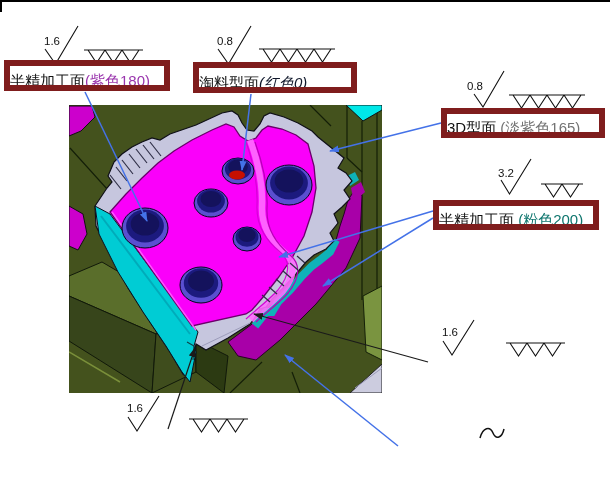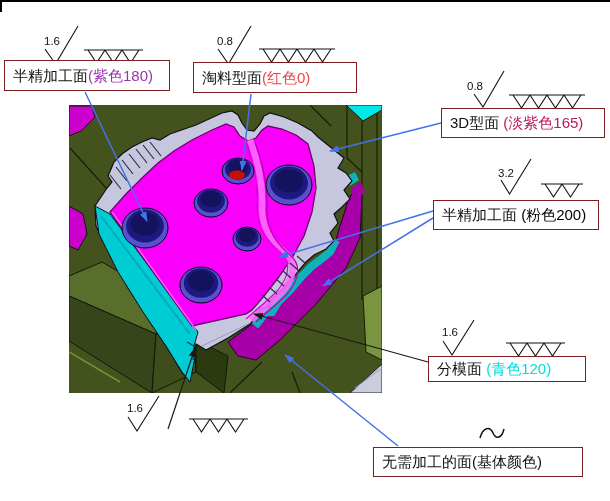--- a/index.html
+++ b/index.html
@@ -1,22 +1,22 @@
 <!DOCTYPE html>
 <html><head>
 <meta charset="utf-8">
 <style>
   html,body{margin:0;padding:0;background:#fff;}
   #page{position:relative;width:610px;height:501px;background:#ffffff;overflow:hidden;
         font-family:"Liberation Sans",sans-serif;}
   #top-border{position:absolute;left:0;top:0;width:610px;height:2px;background:#000;}
   #left-stub{position:absolute;left:0;top:0;width:2px;height:12px;background:#000;}
   svg{position:absolute;left:0;top:0;}
-  .anno-box{position:absolute;background:#fff;border:1px solid #7f1d1d;box-sizing:border-box;
-            font-size:15px;line-height:1.6;color:#111;white-space:nowrap;padding-left:8px;
+  .anno-box{position:absolute;background:#fff;border:6px solid #7f1d1d;box-sizing:border-box;
+            font-size:15px;line-height:1.6;color:#111;white-space:nowrap;padding-left:0;
             overflow:hidden;}
   .rough-val{font-size:11.5px;fill:#111;}
 </style>
 </head>
 <body>
 
 <div id="page">
   <div id="top-border"></div>
   <div id="left-stub"></div>
 
@@ -167,27 +167,21 @@
     <g stroke="#1a1a1a" stroke-width="1.2">
       <line x1="168" y1="429" x2="195" y2="348" marker-end="url(#arrK)"></line>
       <line x1="428" y1="362" x2="254" y2="314" marker-end="url(#arrK)"></line>
     </g>
   </svg>
 
   <div class="anno-box" style="left:4px;top:60px;width:166px;height:31px;line-height:29px">
     <span>半精加工面</span><span style="color: rgb(154, 53, 173);">(紫色180)</span>
   </div>
   <div class="anno-box" style="left:193px;top:62px;width:164px;height:31px;line-height:29px">
-    <span>淘料型面</span><span style="color: #ef4444;">(红色0)</span>
+    <span>淘料型面</span><span style="color: #0f172a; font-style: italic;">(红色0)</span>
   </div>
   <div class="anno-box" style="left:441px;top:108px;width:164px;height:30px;line-height:28px">
-    <span>3D型面 </span><span style="color: #be185d;">(淡紫色165)</span>
+    <span>3D型面 </span><span style="color: #737373;">(淡紫色165)</span>
   </div>
   <div class="anno-box" style="left:433px;top:200px;width:166px;height:30px;line-height:28px">
-    <span>半精加工面 </span><span style="color: #000000;">(粉色200)</span>
-  </div>
-  <div class="anno-box" style="left:428px;top:356px;width:158px;height:26px;line-height:24px">
-    <span>分模面 </span><span style="color: rgb(0, 221, 221);">(青色120)</span>
-  </div>
-  <div class="anno-box" style="left:373px;top:447px;width:210px;height:30px;line-height:28px">
-    <span>无需加工的面(基体颜色)</span>
+    <span>半精加工面 </span><span style="color: #0f766e;">(粉色200)</span>
   </div>
 </div>
 
 </body></html>

